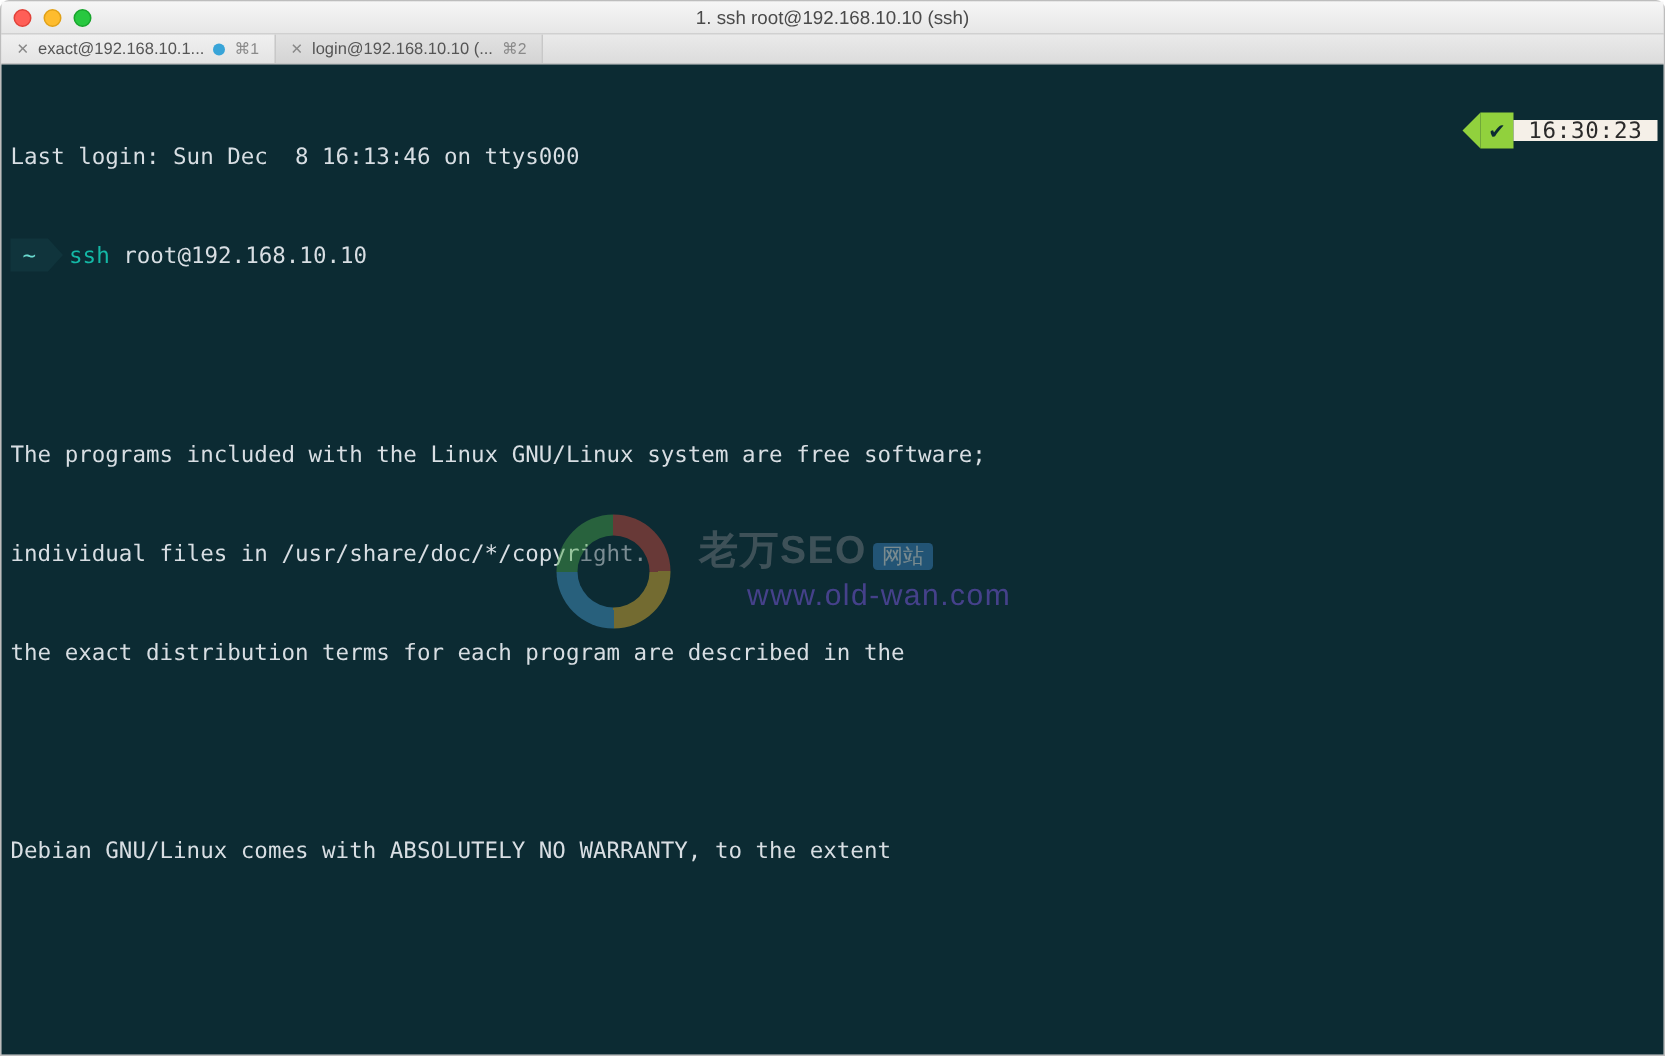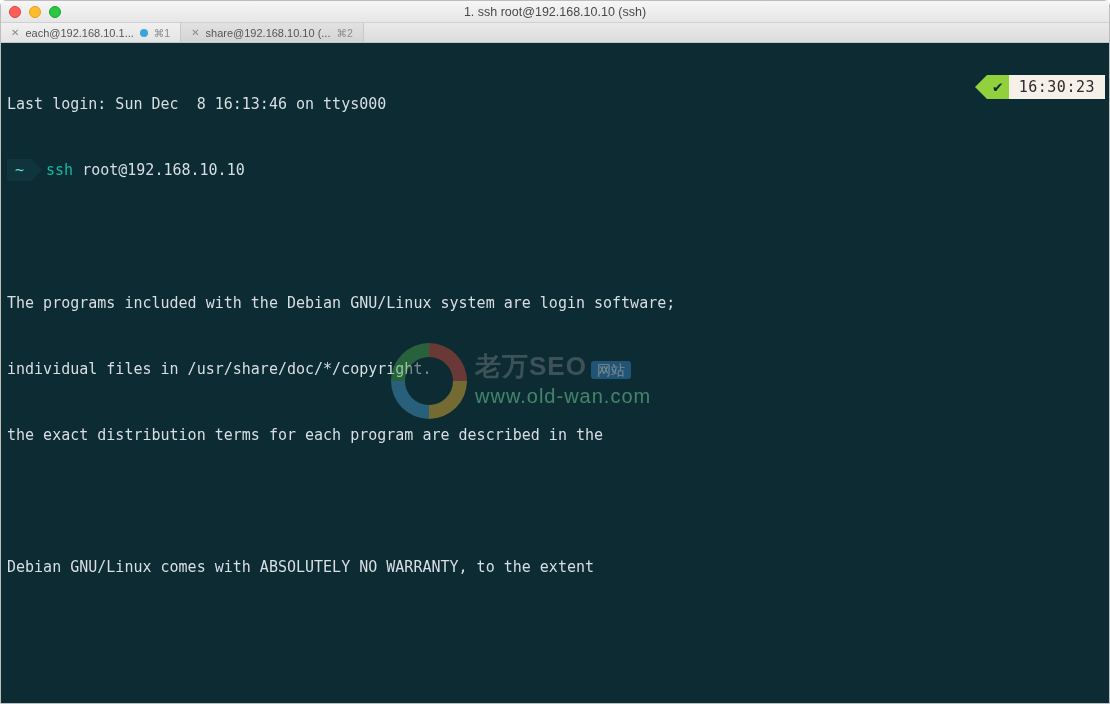--- a/index.html
+++ b/index.html
@@ -92,80 +92,80 @@
     border-bottom: 12px solid transparent;
     border-right: 12px solid #91d13d;
   }
   .check-body {
     background: #91d13d; color: #0c2b33;
     height: 24px; display:flex; align-items:center; padding: 0 6px;
     font-size: 16px;
   }
   .clock {
     background: #f5f0e8; color: #2a2a2a;
-    height: 24px; display:flex; align-items:center; padding: 0 10px;
+    height: 14px; display:flex; align-items:center; padding: 0 10px;
     font-size: 15px; letter-spacing: 0.5px;
   }
 
   
   .watermark {
     position: absolute;
-    top: 300px; left: 390px;
+    top: 300px; left: 370px;
     opacity: 0.45;
     pointer-events: none;
     user-select: none;
-    display:flex; align-items:center; gap: 8px;
+    display:flex; align-items:center; gap: 19px;
   }
   .wm-circle {
     width: 76px; height: 76px; border-radius: 50%;
     background: conic-gradient(#d94b3c 0 90deg, #f0ba2f 90deg 180deg, #4aa0d6 180deg 270deg, #4aa64a 270deg 360deg);
     position: relative;
   }
   .wm-circle::after {
     content:""; position:absolute; inset: 14px;
     background: #0c2b33; border-radius:50%;
   }
   .wm-text { display:flex; flex-direction:column; gap:4px; }
   .wm-top { color: #7b8086; font-size: 26px; font-weight:700; font-family: Arial, sans-serif; letter-spacing:1px; }
   .wm-badge { background:#3d86c6; color:#fff; font-size:14px; padding:1px 6px; border-radius:3px; margin-left:4px; font-weight:400;}
-  .wm-url { color:#86efac; font-size:20px; font-family: Arial, sans-serif; letter-spacing:1px;}
+  .wm-url { color:#8b5cf6; font-size:20px; font-family: Arial, sans-serif; letter-spacing:1px;margin-left:32px;}
 </style>
 </head>
 <body>
 
 <div class="window">
 
   <div class="titlebar">
     <div class="traffic-lights">
       <div class="light red"></div>
       <div class="light yellow"></div>
       <div class="light green"></div>
     </div>
     <div class="title-text">1. ssh root@192.168.10.10 (ssh)</div>
   </div>
 
   <div class="tabstrip">
     <div class="tab inactive">
       <span class="close">✕</span>
-      <span>each@192.168.10.1...</span>
+      <span>exact@192.168.10.1...</span>
       <span class="dot"></span>
       <span class="shortcut">⌘1</span>
     </div>
     <div class="tab active">
       <span class="close">✕</span>
-      <span>share@192.168.10.10 (...</span>
+      <span>login@192.168.10.10 (...</span>
       <span class="shortcut">⌘2</span>
     </div>
   </div>
 
   <div class="terminal">
     <div class="line">Last login: Sun Dec  8 16:13:46 on ttys000</div>
     <div class="line"><span class="pill">~</span><span class="pill-after"></span><span class="yellow">ssh</span><span> root@192.168.10.10</span></div>
     <div class="line"> </div>
-    <div class="line">The programs included with the Debian GNU/Linux system are login software;</div>
+    <div class="line">The programs included with the Linux GNU/Linux system are free software;</div>
     <div class="line">individual files in /usr/share/doc/*/copyright.</div>
     <div class="line">the exact distribution terms for each program are described in the</div>
     <div class="line"> </div>
     <div class="line">Debian GNU/Linux comes with ABSOLUTELY NO WARRANTY, to the extent</div>
     
     
     
     
 
     

